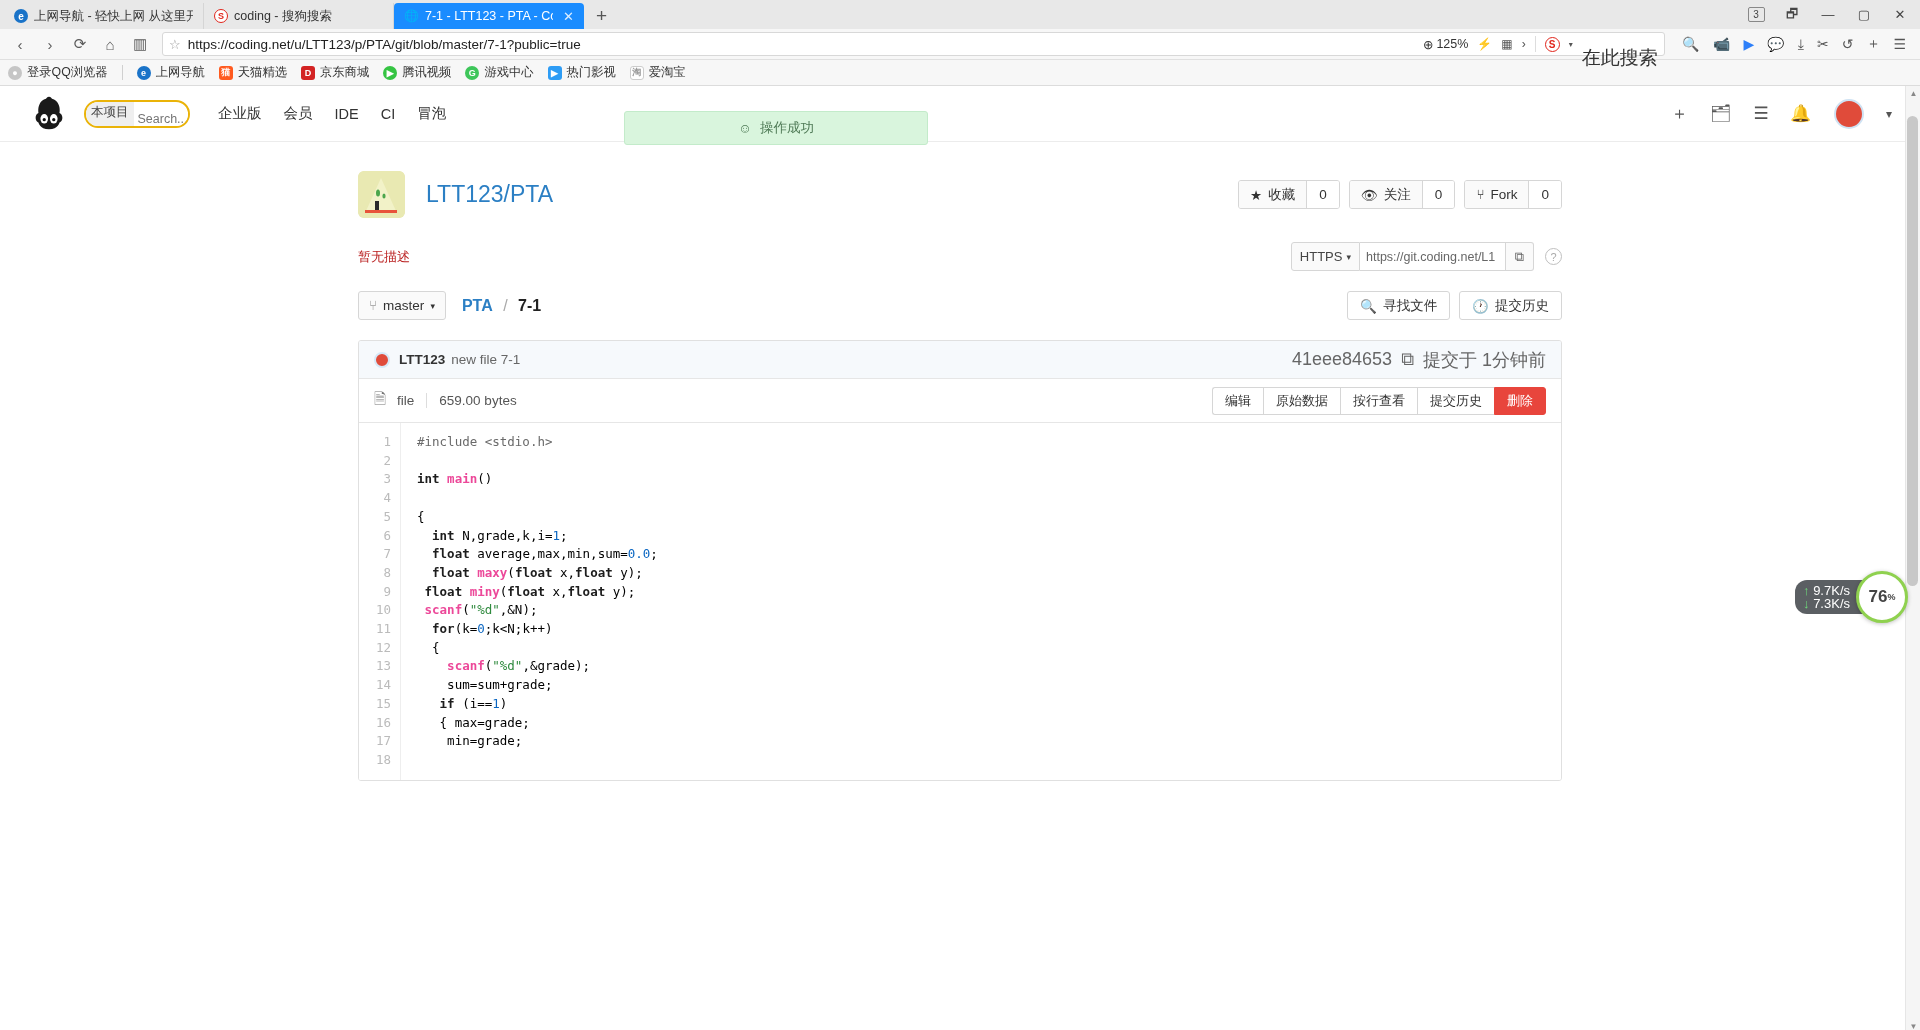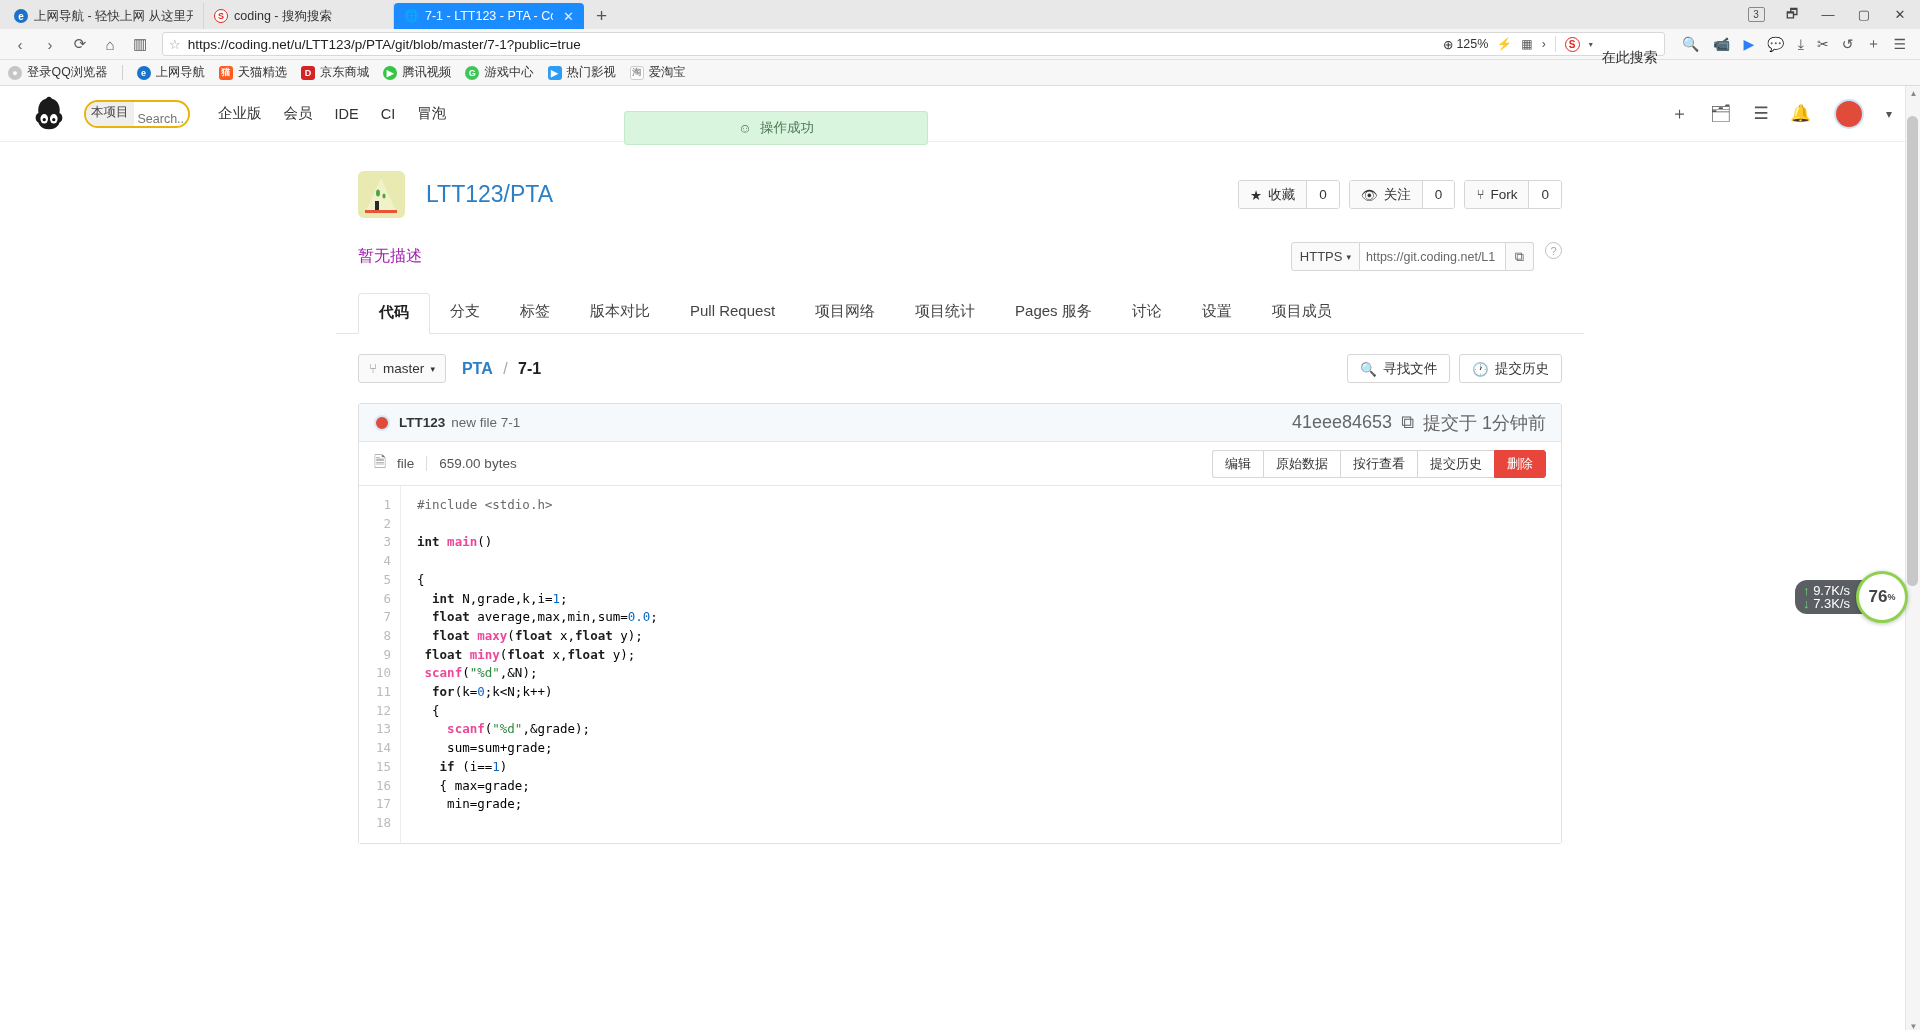--- a/index.html
+++ b/index.html
@@ -99,22 +99,22 @@
     width: 47px; height: 47px; border-radius: 6px; background: #e8e8b0;
     position: relative; overflow:hidden; flex:none;
   }
   .repo-title { font-size: 23px; color: #2b7fc4; margin-left: 21px; font-weight: 400; }
   .repo-actions { margin-left: auto; display: flex; gap: 9px; }
   .btn-group { display: flex; border: 1px solid #d6d6d6; border-radius: 3px; overflow: hidden; height: 29px; }
   .btn-main { display:flex; align-items:center; gap:6px; padding: 0 11px; background: #fafafa; font-size: 13.5px; color: #333; border-right:1px solid #d6d6d6; }
   .btn-count { padding: 0 12px; background: #fff; font-size: 13.5px; color: #333; display:flex;align-items:center; }
 
   .repo-desc-row { display: flex; align-items: center; padding: 24px 22px 0 22px; }
-  .repo-desc { font-size: 16px; color: #a21caf; }
-  .clone-box { margin-left: auto; display: flex; align-items: flex-start; height: 29px; }
+  .repo-desc { font-size: 13px; color: #b91c1c; }
+  .clone-box { margin-left: auto; display: flex; align-items: center; height: 29px; }
   .clone-proto { border: 1px solid #d6d6d6; border-radius: 3px 0 0 3px; background: #fafafa; padding: 0 8px; height:29px; display:flex;align-items:center; gap:4px; font-size: 13px; color:#444; }
   .clone-url { border: 1px solid #d6d6d6; border-left: none; height: 29px; width: 146px; display: flex; align-items: center; padding: 0 6px; font-size: 12.5px; color: #666; overflow: hidden; white-space: nowrap; }
   .clone-copy { border: 1px solid #d6d6d6; border-left: none; border-radius: 0 3px 3px 0; height:29px; width: 28px; display:flex;align-items:center;justify-content:center; background:#fafafa; color:#666; font-size:13px; }
   .clone-help { margin-left: 11px; width: 17px; height:17px; border-radius:50%; border:1px solid #c0c0c0; color:#aaa; font-size:11px; display:flex;align-items:center;justify-content:center; }
 
   .tabs-row { display: flex; gap: 0; padding: 22px 22px 0 22px; border-bottom: 1px solid #e4e4e4; margin: 0 0 0 0; }
   .ptab { padding: 9px 20px 11px 20px; font-size: 15px; color: #444; white-space: nowrap; }
   .ptab.active { color: #222; border: 1px solid #e4e4e4; border-bottom: 1px solid #fff; border-radius: 4px 4px 0 0; margin-bottom: -1px; background: #fff; font-weight:bold;}
 
   .crumbbar { display: flex; align-items: center; padding: 20px 22px 0 22px; }
@@ -216,21 +216,21 @@
         <span class="zoomlvl">
           <span>⊕</span>
           <span>125%</span>
         </span>
         <span>⚡</span>
         <span>▦</span>
         <span>›</span>
         <span class="sep"></span>
         <span class="sogou-badge">S</span>
         <span style="font-size:8px;">▾</span>
-        <span style="font-size:14px;color:#333;margin-top:28px;">在此搜索</span>
+        <span style="font-size:19px;color:#333;margin-top:28px;">在此搜索</span>
       </span>
     </div>
     <div class="tb-icons">
       <span>🔍</span>
       <span style="color:#f0881a;">📹</span>
       <span style="color:#2d7ff9;">▶</span>
       <span style="color:#3ecb53;">💬</span>
       <span>⤓</span>
       <span>✂</span>
       <span>↺</span>
@@ -360,33 +360,20 @@
         <div class="clone-proto">
           <span>HTTPS</span>
           <span style="font-size:9px;">▾</span>
         </div>
         <div class="clone-url">https://git.coding.net/L1</div>
         <div class="clone-copy">⧉</div>
         <div class="clone-help">?</div>
       </div>
     </div>
 
-    <div class="tabs-row">
-      <div class="ptab active">代码</div>
-      <div class="ptab">分支</div>
-      <div class="ptab">标签</div>
-      <div class="ptab">版本对比</div>
-      <div class="ptab">Pull Request</div>
-      <div class="ptab">项目网络</div>
-      <div class="ptab">项目统计</div>
-      <div class="ptab">Pages 服务</div>
-      <div class="ptab">讨论</div>
-      <div class="ptab">设置</div>
-      <div class="ptab">项目成员</div>
-    </div>
 
     <div class="crumbbar">
       <div class="branch-btn">
         <span style="color:#999;">⑂</span>
         <span>master</span>
         <span style="font-size:9px;">▾</span>
       </div>
       <div class="crumbs">
         <a href="#">PTA</a>
         <span class="sl">/</span>

